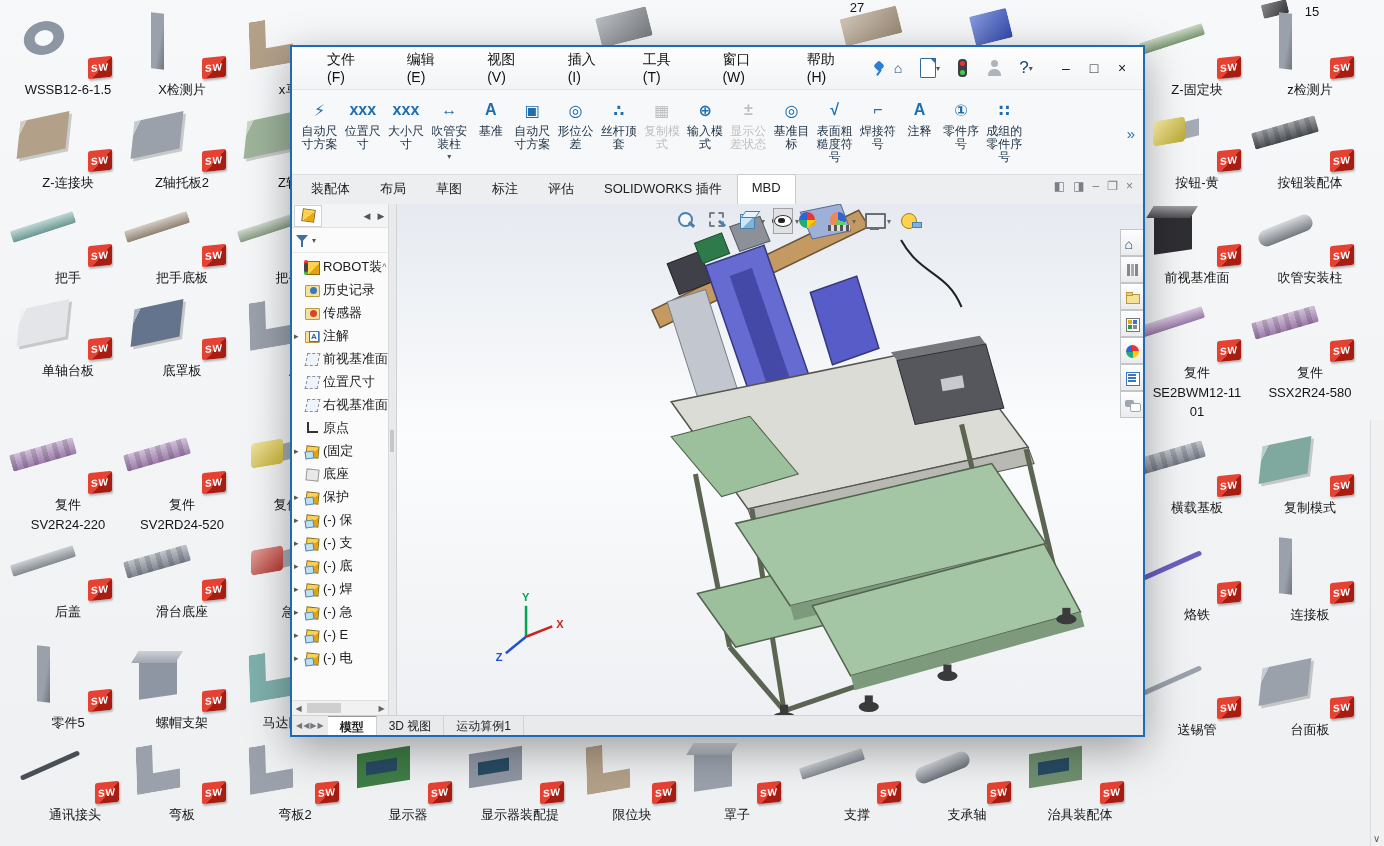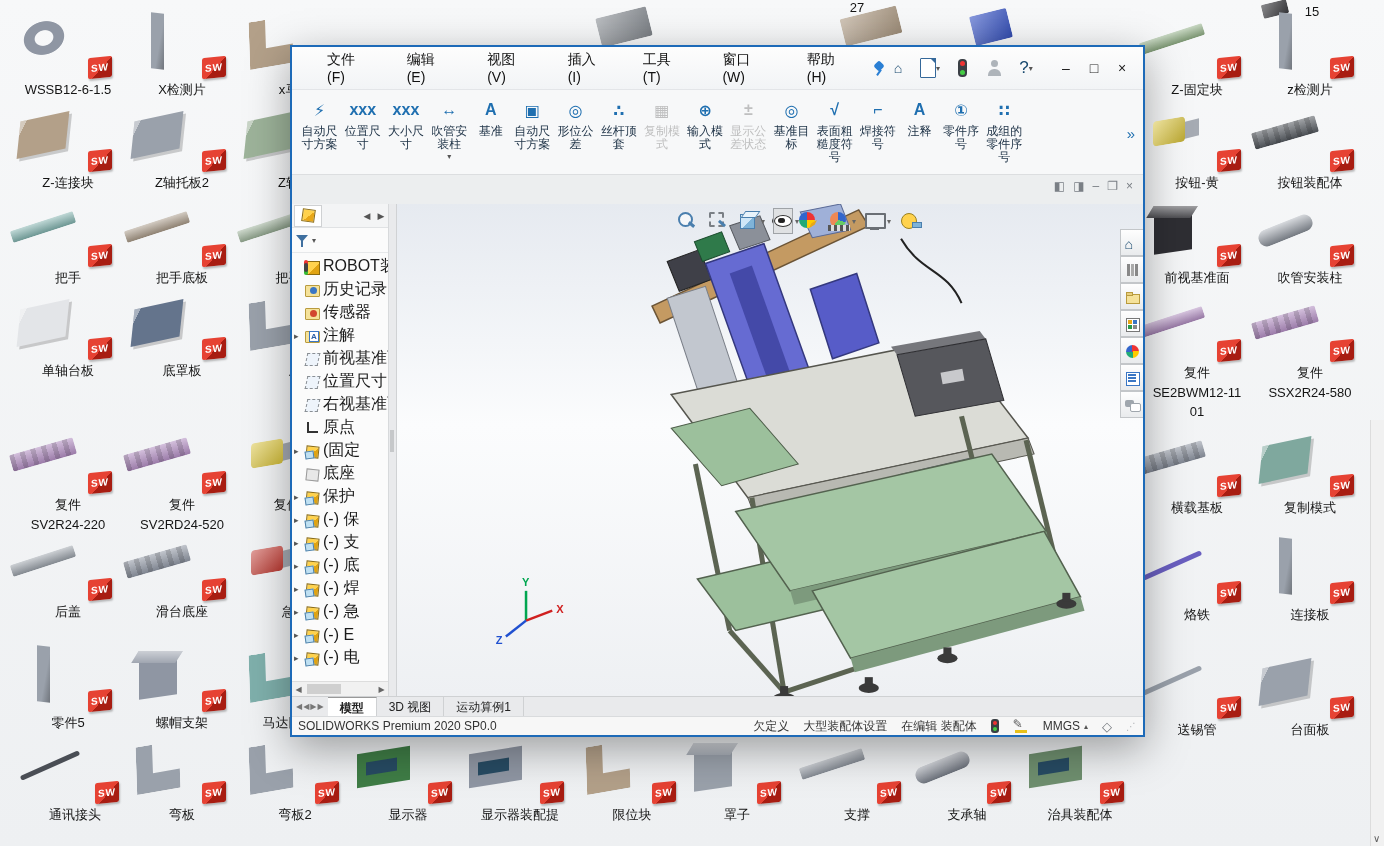--- a/index.html
+++ b/index.html
@@ -113,21 +113,21 @@
   .ti-gauge .ticon::after{left:6px;top:5px;width:7px;height:7px;border-radius:50%;background:#d2452f;border:none}
   .ti-ann .ticon::after{left:5px;top:3px;width:8px;height:9px;background:#fff;border:1px solid #3a76c4;content:"A";font-size:8px;line-height:9px;text-align:center;color:#2a5fa8;font-weight:bold}
   .ti-plane .ticon::before{left:2px;top:2px;width:11px;height:11px;border:1px dashed #8a8f95;background:#eef4fb;transform:skewX(-12deg)}
   .ti-origin .ticon::before{left:3px;top:2px;width:2px;height:11px;background:#333}
   .ti-origin .ticon::after{left:3px;top:11px;width:11px;height:2px;background:#333}
   .ti-part .ticon::before{left:2px;top:3px;width:11px;height:10px;background:linear-gradient(135deg,#ffd24d 0 55%,#e0a312 55%);border:1px solid #8a6a10;transform:rotate(6deg)}
   .ti-part .ticon::after{left:1px;top:8px;width:7px;height:6px;background:#bfe0f2;border:1px solid #4d7fa8;transform:rotate(-8deg)}
   .ti-partgray .ticon::before{left:2px;top:3px;width:11px;height:10px;background:#e8e8e8;border:1px solid #9a9a9a;transform:rotate(6deg)}
   .ti-root .ticon::before{left:2px;top:2px;width:12px;height:12px;background:linear-gradient(135deg,#ffd24d 0 55%,#e0a312 55%);border:1px solid #8a6a10}
   .ti-root .ticon::after{left:0;top:4px;width:4px;height:9px;border-radius:2px;background:#444;box-shadow:0 -3px 0 #e33,0 3px 0 #3b3}
-  .tlabel{font-size:16px;color:#1a1a1a}
+  .tlabel{font-size:13px;color:#1a1a1a}
   .rootrow{font-weight:normal}
   .rootrow .chev{margin-left:auto;padding-right:3px;color:#666;font-size:9px}
   .hscroll{height:14px;flex:none;background:#f1f1f1;border-top:1px solid #ddd;display:flex;align-items:center}
   .hscroll .ar{width:13px;text-align:center;font-size:8px;color:#666}
   .hscroll .thumb{width:34px;height:10px;background:#cfcfcf;margin-left:2px}
   .splitter{width:7px;flex:none;background:#e9eaec;border-right:1px solid #d0d2d4;position:relative}
   .splitter::after{content:"";position:absolute;top:226px;left:1px;width:4px;height:22px;background:#c6c8ca}
   
   .canvas{flex:1;position:relative;min-width:0;background:linear-gradient(180deg,#e6eaf0 0%,#fbfcfd 45%,#eef0f3 100%);overflow:hidden}
   .canvas svg{position:absolute;inset:0}
@@ -739,20 +739,36 @@
         <div class="rbtn">
           <div class="rglyph">∷</div>
           <div class="rlabel">成组的零件序号</div>
           <div class="dd"></div>
         </div>
       </div>
     <div class="roverflow">»</div>
   </div>
 
   <div class="cmdtabs">
+    <div style="display:flex">
+
+        <div class="ctab">装配体</div>
+
+        <div class="ctab">布局</div>
+
+        <div class="ctab">草图</div>
+
+        <div class="ctab">标注</div>
+
+        <div class="ctab">评估</div>
+
+        <div class="ctab">SOLIDWORKS 插件</div>
+
+        <div class="ctab active">MBD</div>
+      </div>
     <div class="mdi-ctl">
       <span>◧</span>
       <span>◨</span>
       <span>–</span>
       <span>❐</span>
       <span>×</span>
     </div>
   </div>
 
   <div class="winbody">
@@ -1049,28 +1065,13 @@
     <div style="display:flex">
 
         <div class="stab active">模型</div>
 
         <div class="stab">3D 视图</div>
 
         <div class="stab">运动算例1</div>
       </div>
   </div>
 
-  <div class="statusbar">
-    <span class="sb-left">SOLIDWORKS Premium 2020 SP0.0</span>
-    <span class="sb-spacer"></span>
-    <span>欠定义</span>
-    <span>大型装配体设置</span>
-    <span>在编辑 装配体</span>
-    <span class="sb-traffic"></span>
-    <span class="sb-pencil"></span>
-    <span class="sb-units">
-      <span>MMGS</span>
-      <span class="caret">▴</span>
-    </span>
-    <span class="sb-tag">◇</span>
-    <span class="sb-grip">⋰</span>
-  </div>
 </div>
 
 </body></html>

